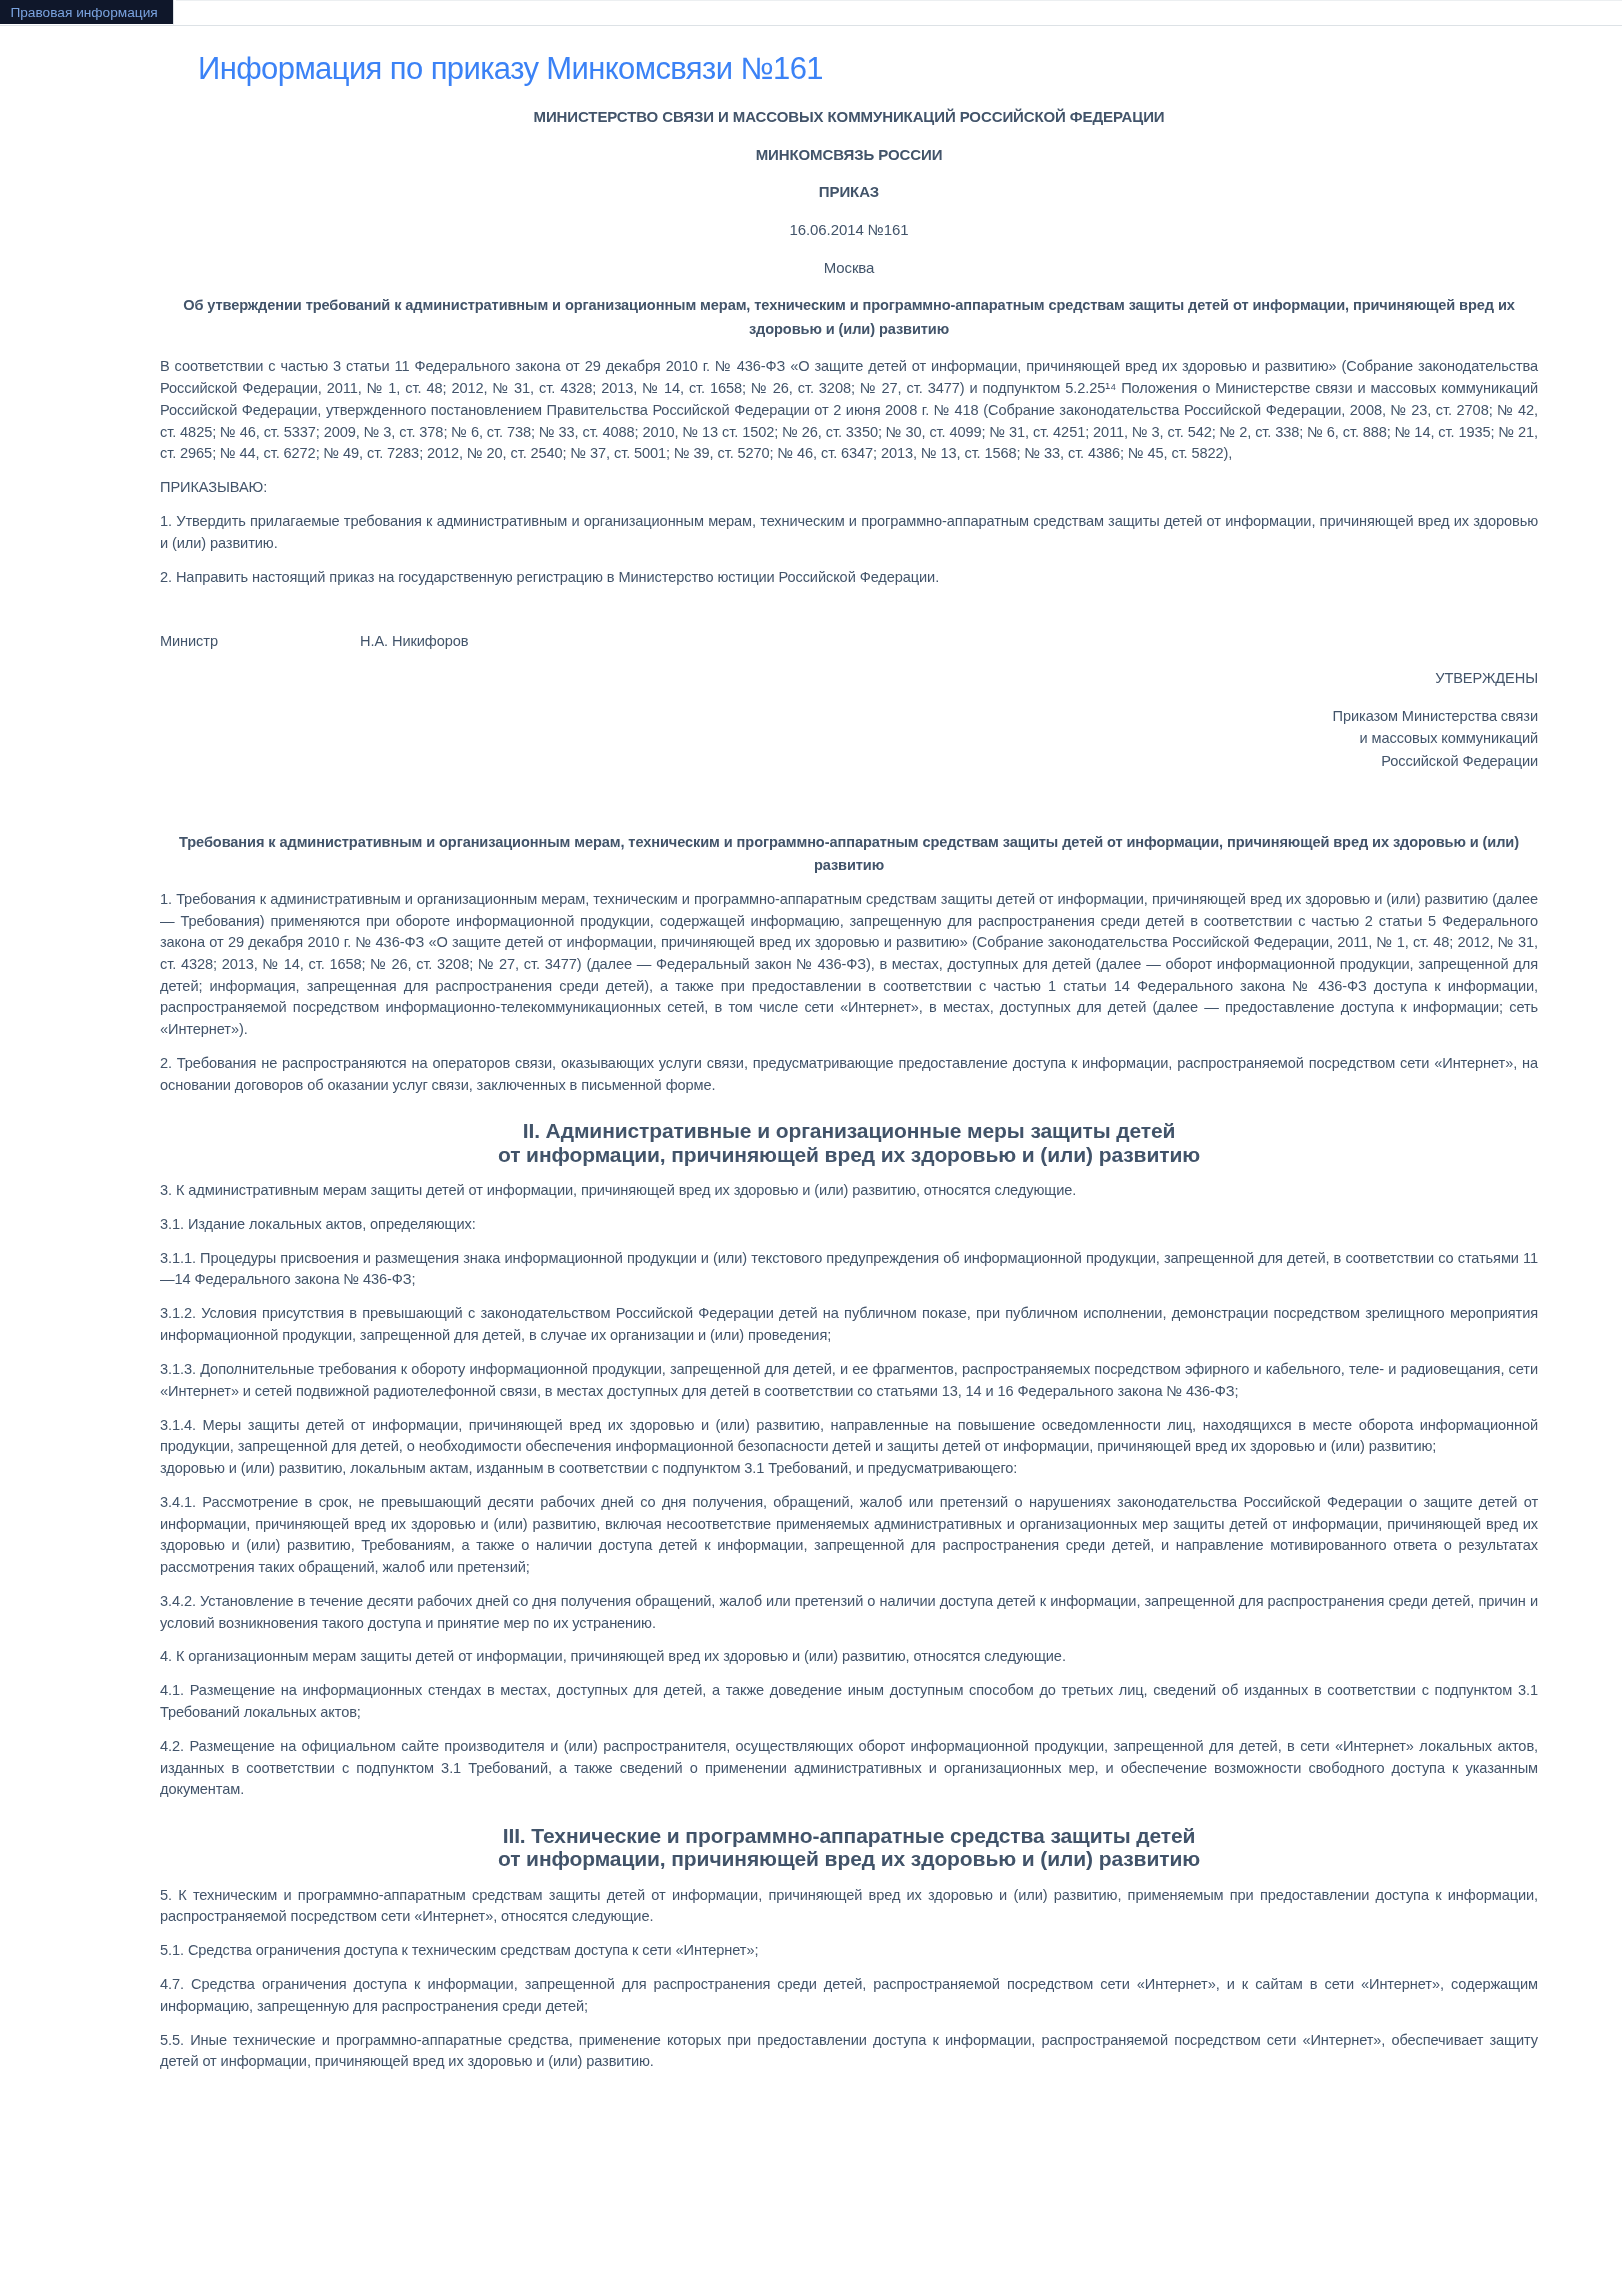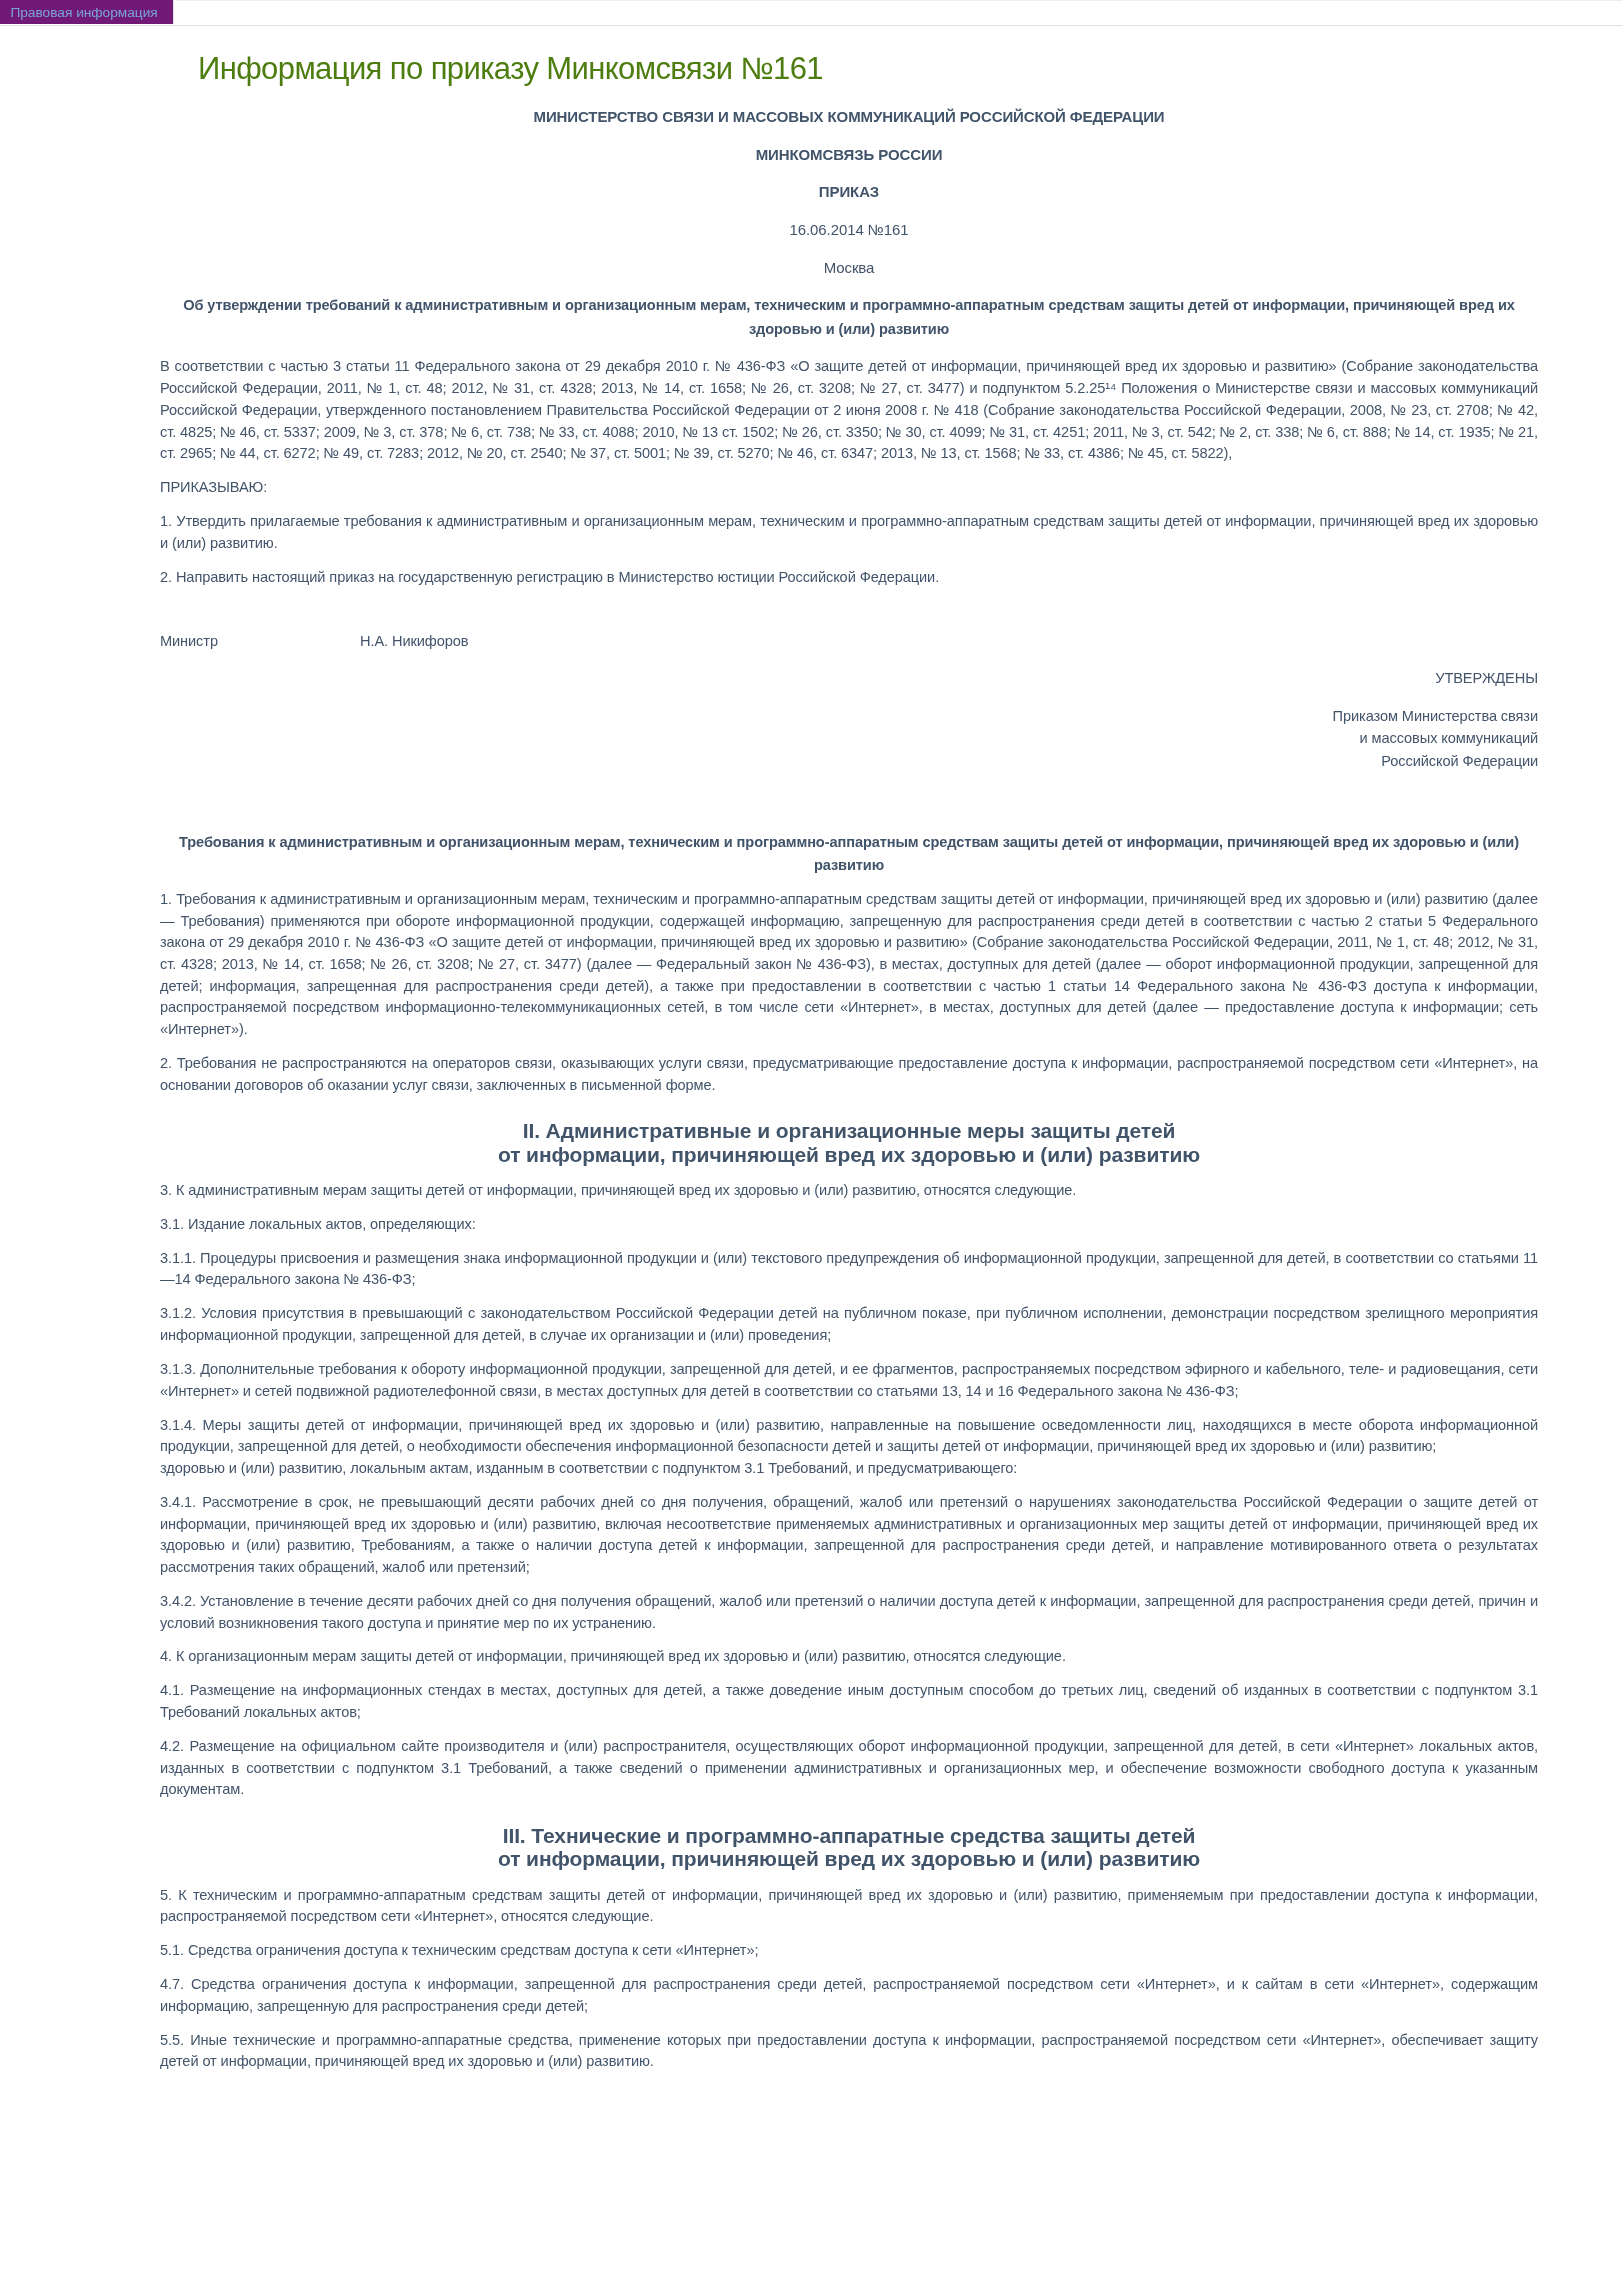--- a/index.html
+++ b/index.html
@@ -5,27 +5,27 @@
   html,body{margin:0;padding:0;background:#ffffff;}
   body{
     width:1622px;height:2277px;overflow:hidden;
     font-family:"Liberation Sans","DejaVu Sans",sans-serif;
     color:#42546a;
   }
   
   .tabs{position:relative;display:flex;align-items:stretch;border-bottom:0.9px solid #dde2e6;height:24.5px;}
   .tabs::after{content:"";position:absolute;top:0;left:176px;right:0;border-top:0.9px solid #eceff1;}
   .tab{
-    position:relative;z-index:1;background:#701a75;
+    position:relative;z-index:1;background:#0f172a;
     border-right:0.9px solid #dde2e6;margin-bottom:-0.9px;border-bottom:0.9px solid #fff;
     padding:3.8px 15px 3.8px 10.4px;color:#7aa3df;font-size:13.7px;line-height:17px;white-space:nowrap;cursor:pointer;
   }
   
   h1.title{
-    font-weight:400;color:#4d7c0f;font-size:31px;letter-spacing:-0.6px;
+    font-weight:400;color:#3b82f6;font-size:31px;letter-spacing:-0.6px;
     margin:25.4px 116px 19px 198px;
   }
   
   .doc{padding:0 84px 0 160px;font-size:14.6px;line-height:21.7px;letter-spacing:-0.1px;}
   .doc p{margin:0 0 12.2px 0;}
   .c{text-align:center;}
   .j{text-align:justify;}
   .b{font-weight:700;}
   .hdr{margin-bottom:16px !important;font-size:15px;}
   .subject{margin:8.5px 0 15px 0 !important;font-size:14.6px;line-height:23.5px;}

